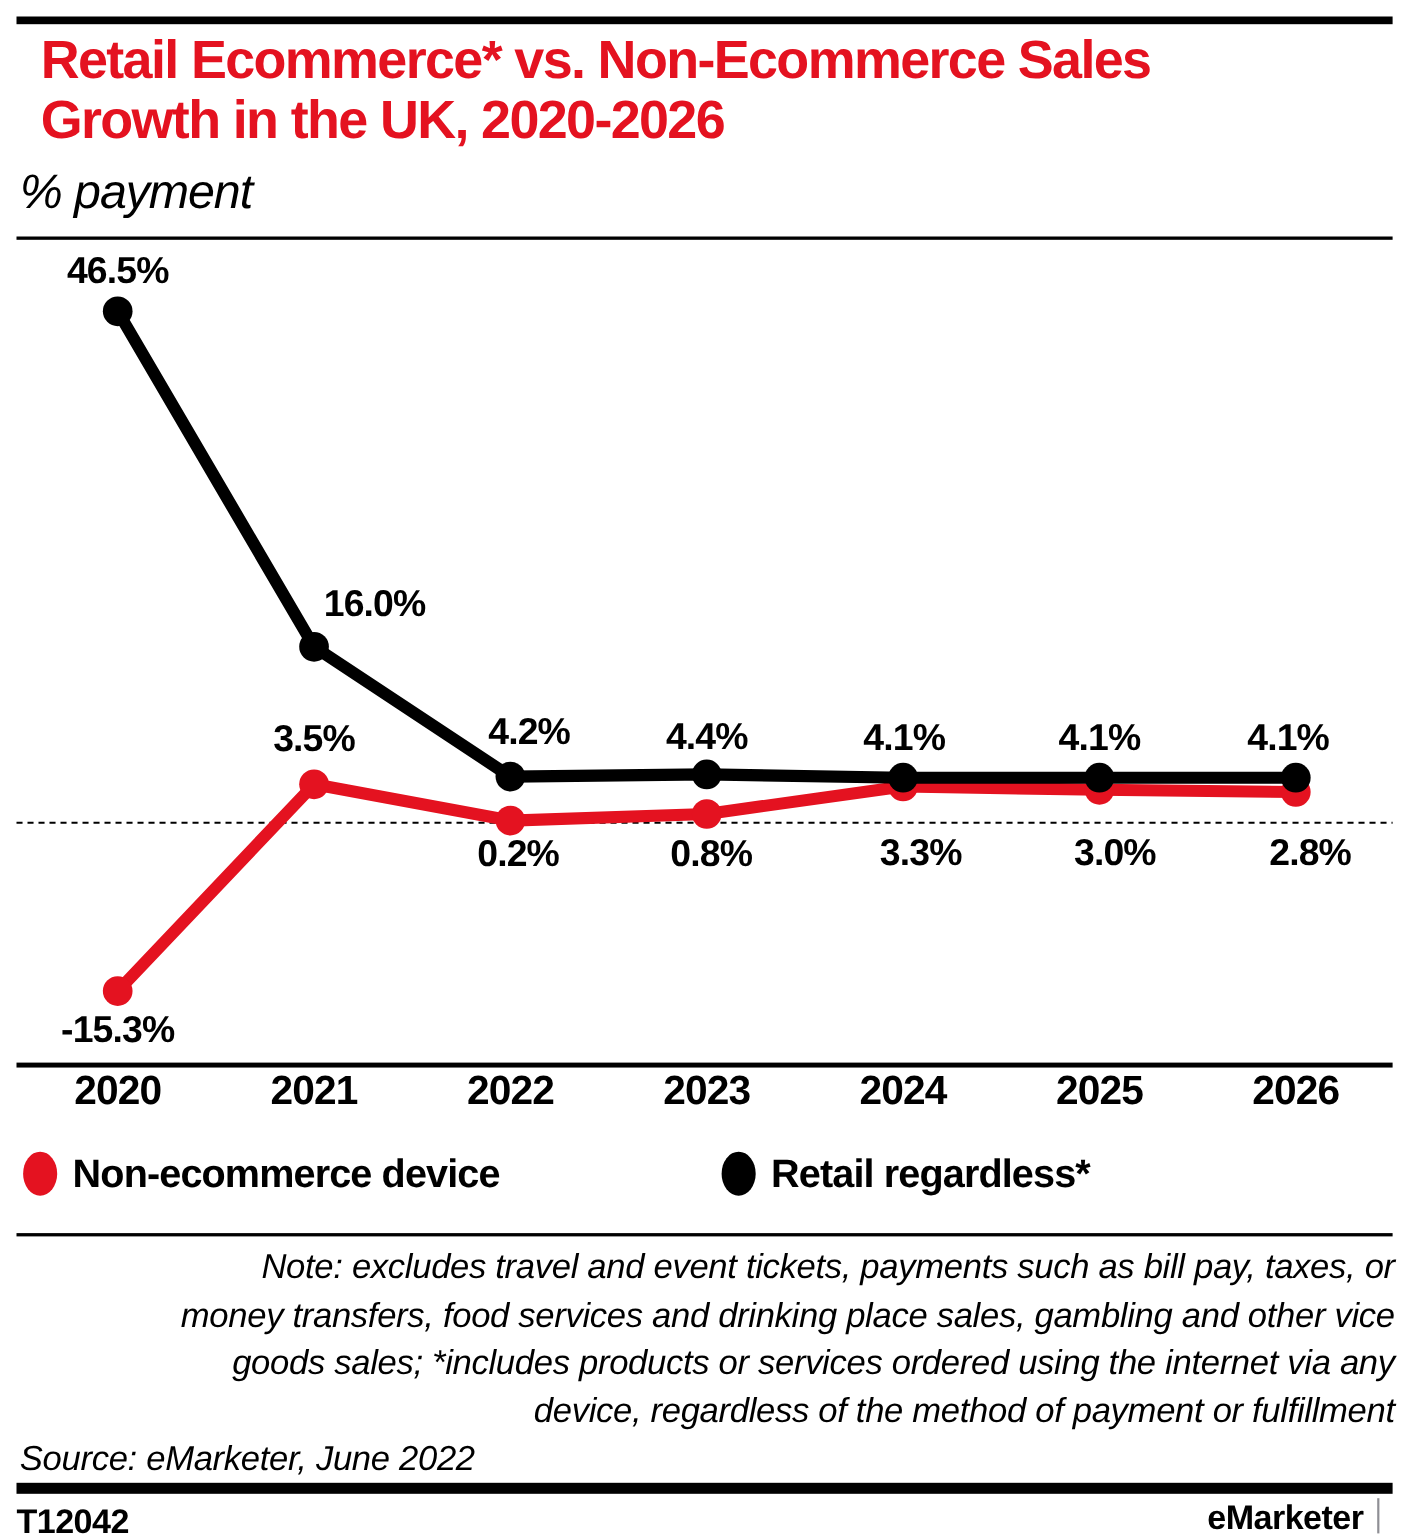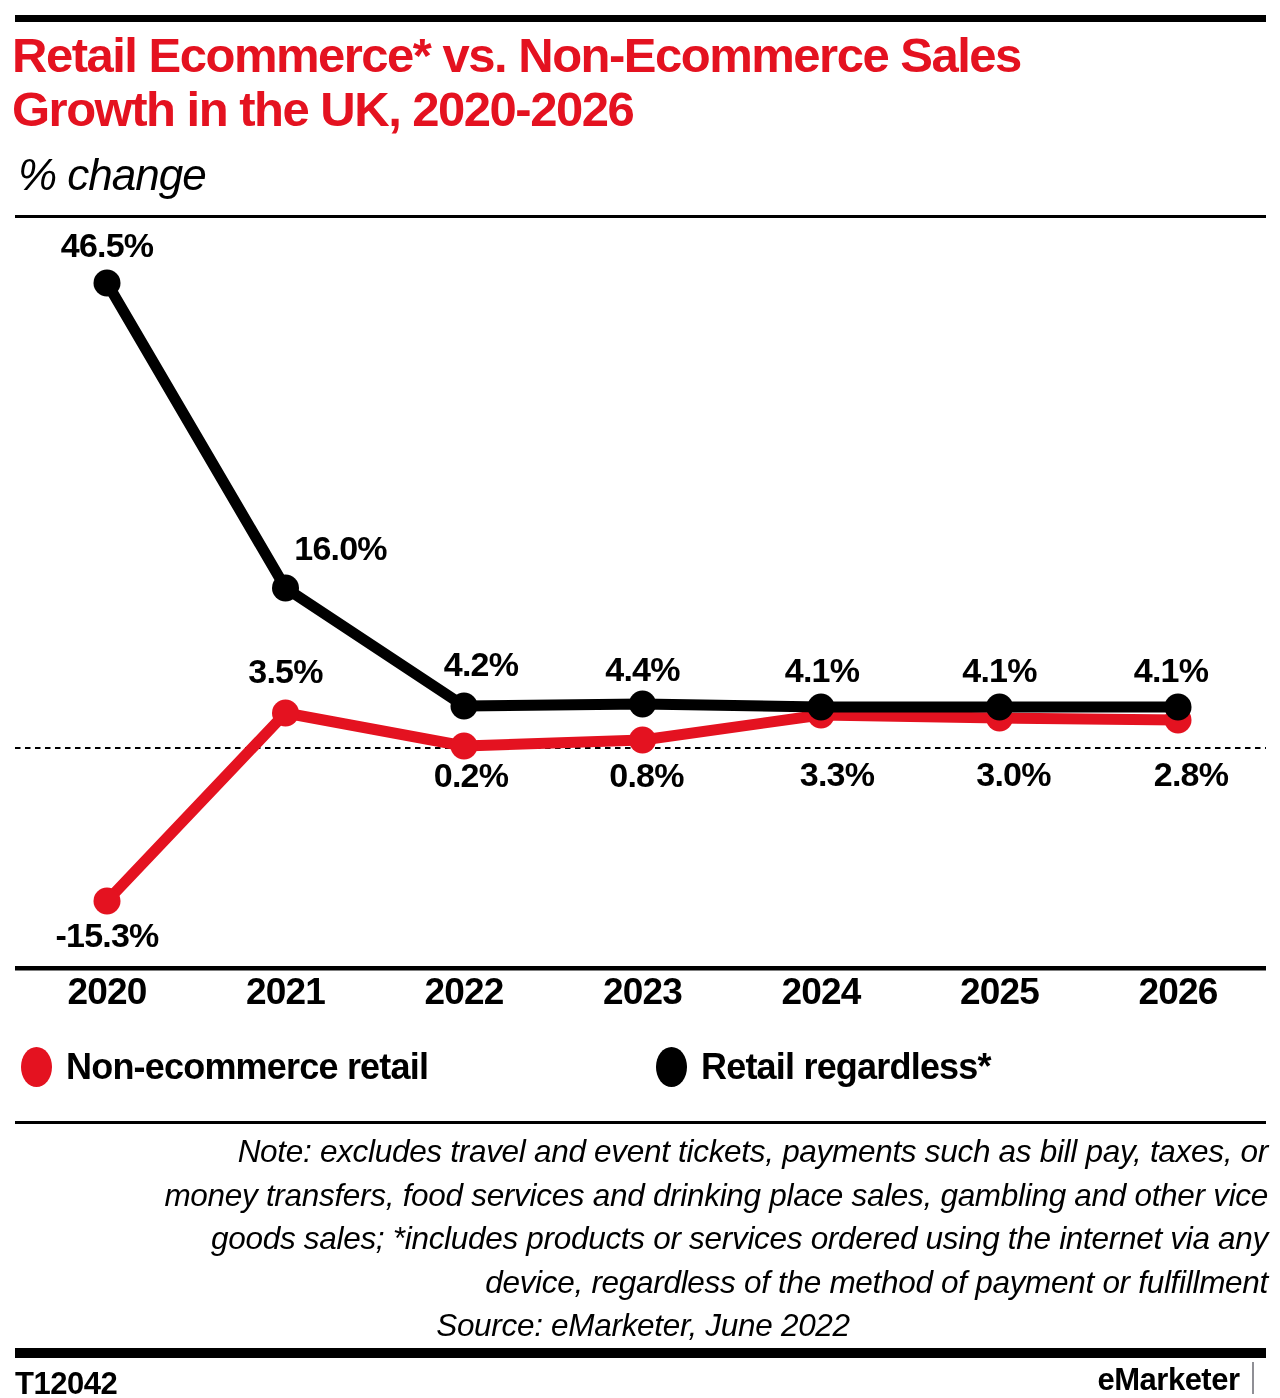--- a/index.html
+++ b/index.html
@@ -8,21 +8,21 @@
     width:1280px;
     height:1398px;
     background:#ffffff;
     font-family:"Liberation Sans","DejaVu Sans",sans-serif;
     color:#000;
     overflow:hidden;
   }
   .bar{position:absolute;left:15px;width:1251px;background:#000;}
   .top-bar{top:15px;height:7px;}
   .title{
-    position:absolute;left:12px;top:28px;margin:0;
+    position:absolute;left:37px;top:28px;margin:0;
     font-size:49px;line-height:54px;font-weight:700;
     letter-spacing:-1.5px;color:#e41220;
   }
   .subtitle{
     position:absolute;left:18px;top:150px;
     font-size:44px;font-style:italic;font-weight:400;
     letter-spacing:-1px;color:#000;
   }
   .rule{position:absolute;left:15px;width:1251px;background:#000;}
   .rule-top{top:215px;height:3px;}
@@ -36,21 +36,21 @@
   .legend-item-1{left:21px;top:1046px;}
   .legend-item-2{left:656px;top:1046px;}
   .legend-item .legend-label{margin-left:14px;}
   .note-rule{top:1121px;height:3px;}
   .note-text,.source-text{
     position:absolute;left:18px;width:1250px;
     font-size:31.5px;line-height:43.5px;font-style:italic;
     letter-spacing:-0.3px;color:#000;
   }
   .note-text{top:1130px;text-align:right;}
-  .source-text{top:1304px;text-align:center;}
+  .source-text{top:1304px;}
   .footer-bar{top:1348px;height:10px;}
   .chart-id{
     position:absolute;left:15px;top:1366px;
     font-size:31px;font-weight:700;letter-spacing:-0.5px;color:#000;
   }
   .footer-brands{
     position:absolute;right:14px;top:1362px;
     display:flex;align-items:flex-start;
   }
   .brand-emarketer{font-size:31px;font-weight:700;letter-spacing:-0.5px;color:#000;}
@@ -59,21 +59,21 @@
 </style>
 </head>
 <body>
 
 <div class="page">
 
   <div class="bar top-bar"></div>
 
   <h1 class="title"><span>Retail Ecommerce* vs. Non-Ecommerce Sales</span><br><span>Growth in the UK, 2020-2026</span></h1>
 
-  <div class="subtitle">% change</div>
+  <div class="subtitle">% payment</div>
 
   <div class="rule rule-top"></div>
 
   <svg id="chart" class="chart-svg" viewBox="0 0 1280 1050" xmlns="http://www.w3.org/2000/svg">
       <line x1="15" y1="748" x2="1266" y2="748" stroke="#000" stroke-width="1.8" stroke-dasharray="5.5 4.5"></line>
       <polyline points="107,901 285.5,713 464,746 642.5,740 821,715 999.5,718 1178,720" fill="none" stroke="#e41220" stroke-width="11" stroke-linecap="round" stroke-linejoin="round"></polyline>
       <circle cx="107" cy="901" r="13.5" fill="#e41220"></circle>
       <circle cx="285.5" cy="713" r="13.5" fill="#e41220"></circle>
       <circle cx="464" cy="746" r="13.5" fill="#e41220"></circle>
       <circle cx="642.5" cy="740" r="13.5" fill="#e41220"></circle>
@@ -107,21 +107,21 @@
       <text x="285.5" y="1004" text-anchor="middle" fill="#000" font-size="37" style="font-family:'Liberation Sans','DejaVu Sans',sans-serif;font-weight:700;letter-spacing:-0.8px">2021</text>
       <text x="464" y="1004" text-anchor="middle" fill="#000" font-size="37" style="font-family:'Liberation Sans','DejaVu Sans',sans-serif;font-weight:700;letter-spacing:-0.8px">2022</text>
       <text x="642.5" y="1004" text-anchor="middle" fill="#000" font-size="37" style="font-family:'Liberation Sans','DejaVu Sans',sans-serif;font-weight:700;letter-spacing:-0.8px">2023</text>
       <text x="821" y="1004" text-anchor="middle" fill="#000" font-size="37" style="font-family:'Liberation Sans','DejaVu Sans',sans-serif;font-weight:700;letter-spacing:-0.8px">2024</text>
       <text x="999.5" y="1004" text-anchor="middle" fill="#000" font-size="37" style="font-family:'Liberation Sans','DejaVu Sans',sans-serif;font-weight:700;letter-spacing:-0.8px">2025</text>
       <text x="1178" y="1004" text-anchor="middle" fill="#000" font-size="37" style="font-family:'Liberation Sans','DejaVu Sans',sans-serif;font-weight:700;letter-spacing:-0.8px">2026</text>
     </svg>
 
   <div class="legend-item legend-item-1">
     <span class="legend-marker" style="background: rgb(228, 18, 32);"></span>
-    <span class="legend-label">Non-ecommerce retail</span>
+    <span class="legend-label">Non-ecommerce device</span>
   </div>
   <div class="legend-item legend-item-2">
     <span class="legend-marker" style="background: rgb(0, 0, 0);"></span>
     <span class="legend-label">Retail regardless*</span>
   </div>
 
   <div class="rule note-rule"></div>
 
   <div class="note-text">Note: excludes travel and event tickets, payments such as bill pay, taxes, or<br>money transfers, food services and drinking place sales, gambling and other vice<br>goods sales; *includes products or services ordered using the internet via any<br>device, regardless of the method of payment or fulfillment</div>
   <div class="source-text">Source: eMarketer, June 2022</div>

